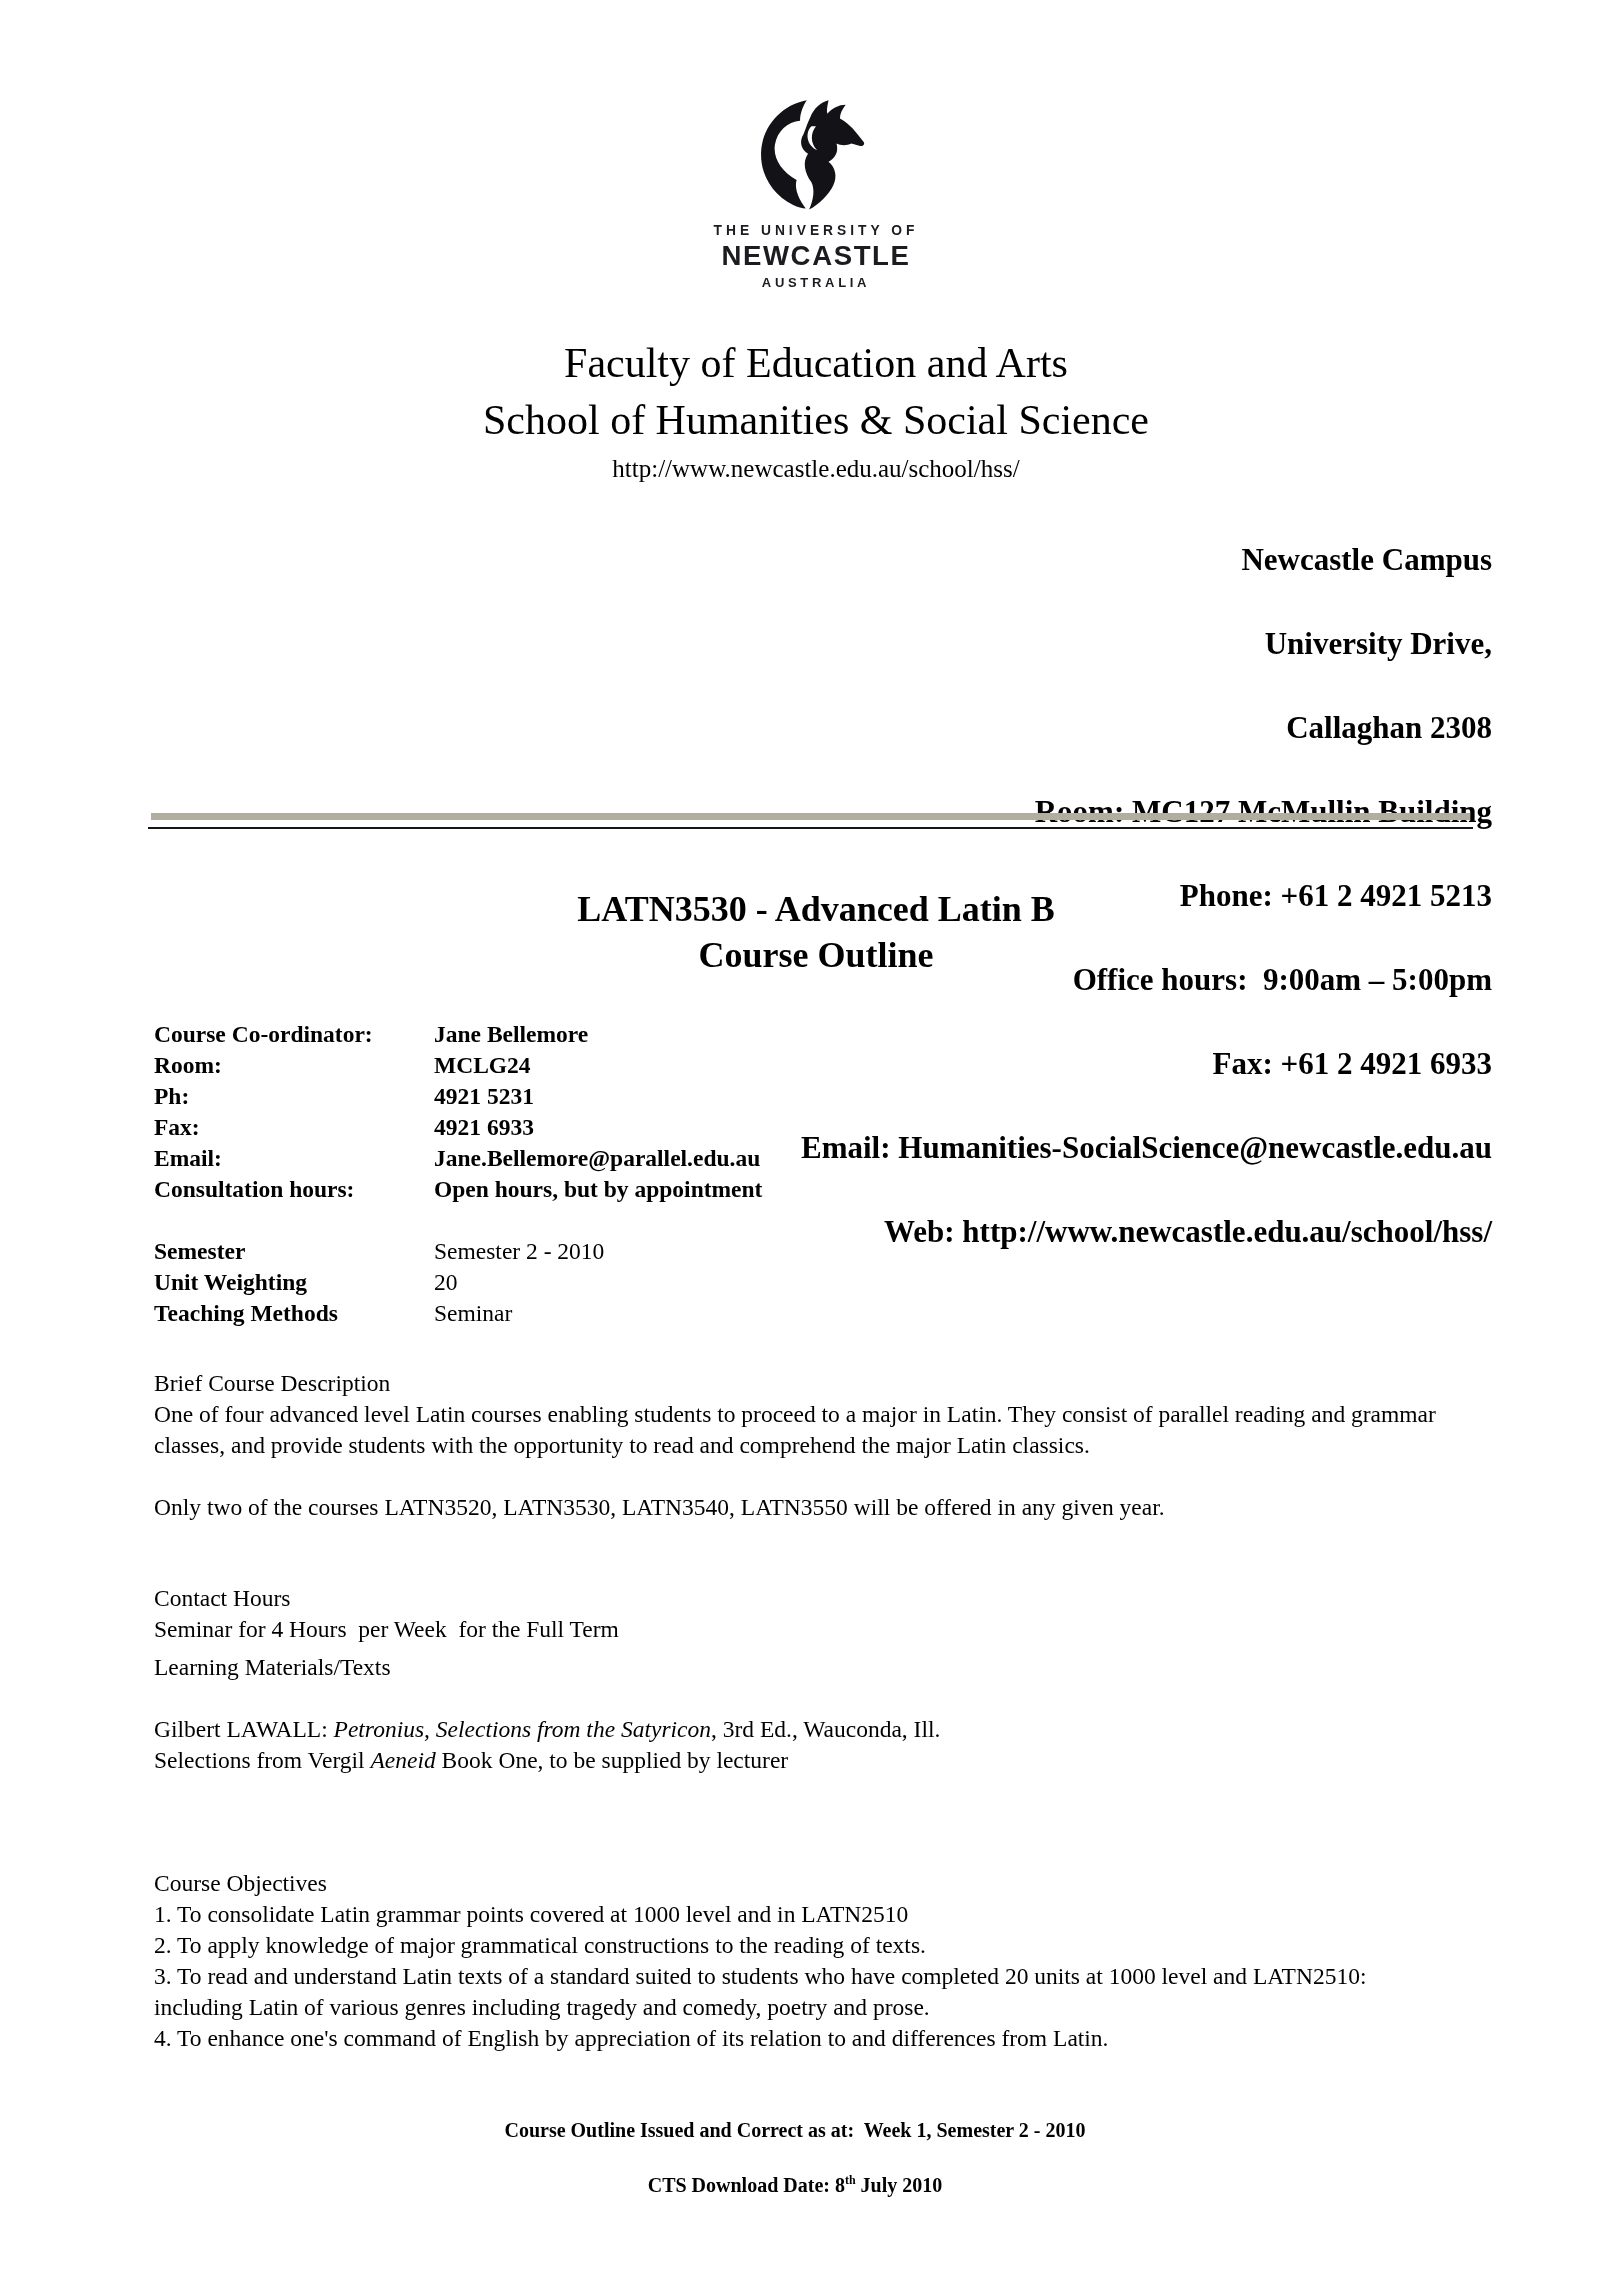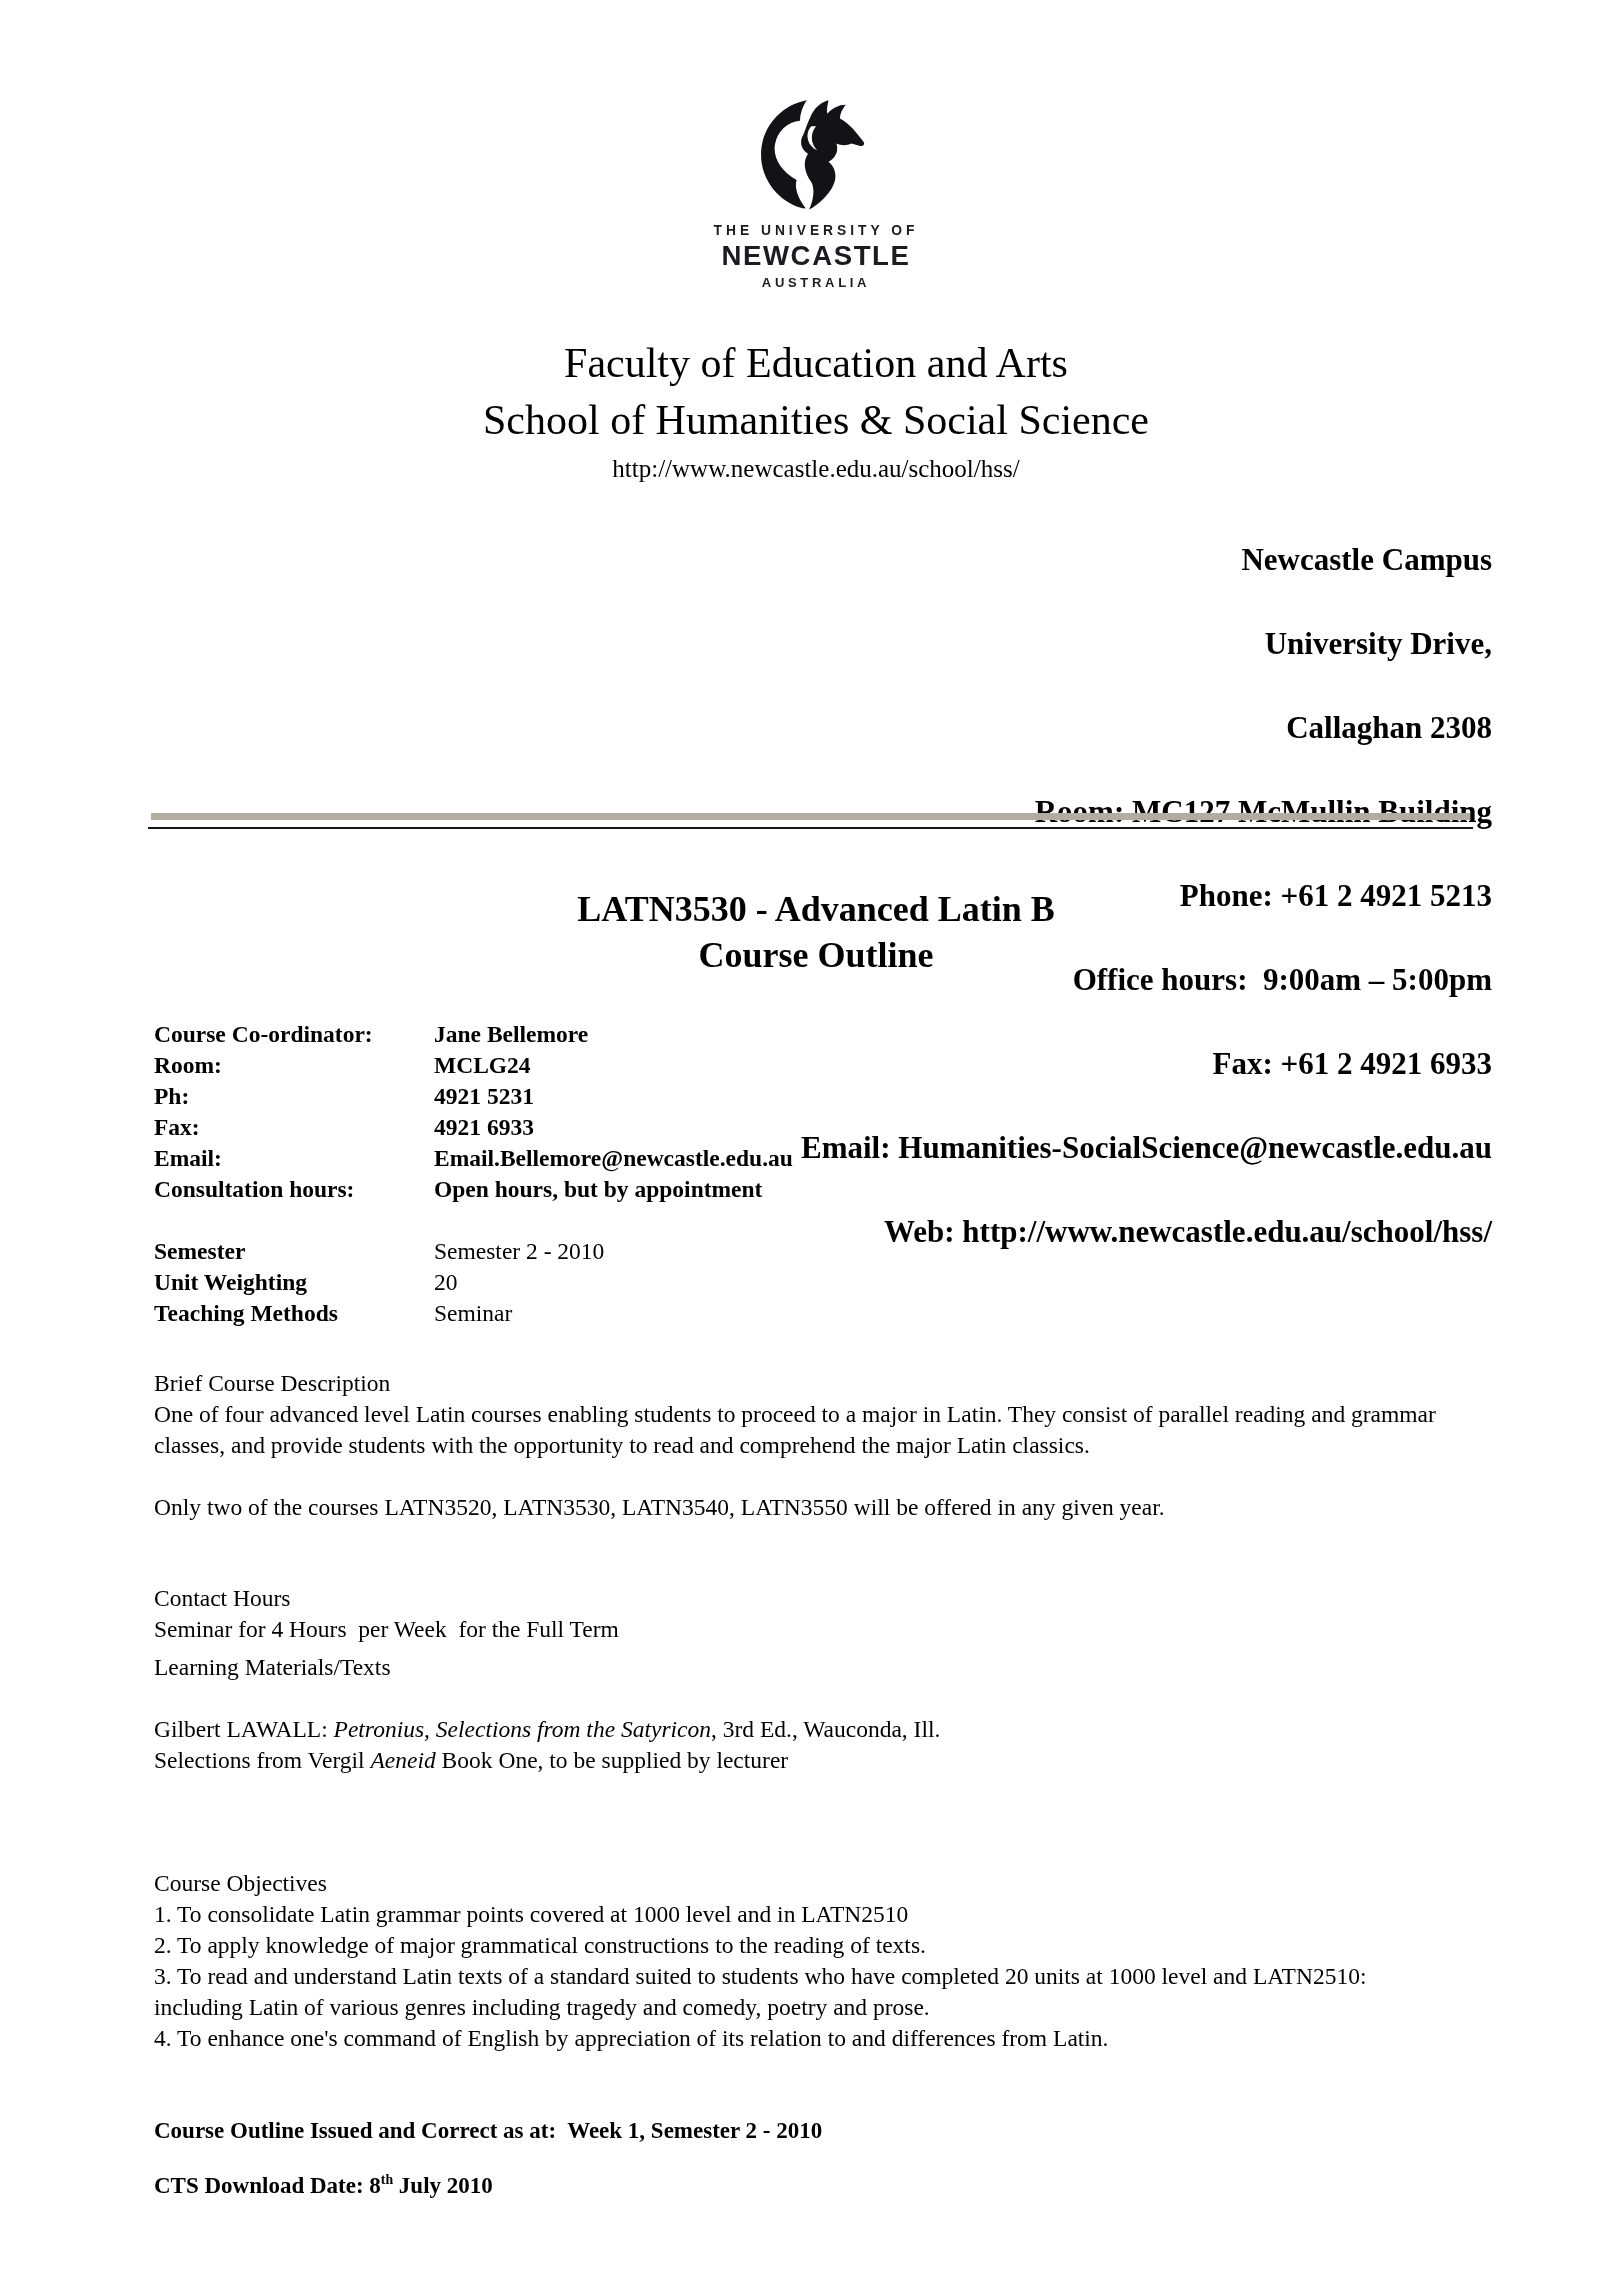--- a/index.html
+++ b/index.html
@@ -119,23 +119,24 @@
   .objectives-section { top: 1868px; }
   .prewrap { white-space: pre-wrap; }
   .italic { font-style: italic; }
 
   
   .footer-line {
     position: absolute;
     left: 154px;
     width: 1282px;
     font-weight: bold;
-    font-size: 23px;
+    font-size: 20px;
     line-height: 27.6px;
     white-space: pre-wrap;
+    text-align: center;
   }
   .footer-issued { top: 2117px; }
   .footer-cts { top: 2172px; }
   .footer-cts sup { font-size: 60%; line-height: 0; }
 </style>
 </head>
 <body>
 
 <div class="page">
 
@@ -194,21 +195,21 @@
     <div class="info-row">
       <div class="info-label">Ph:</div>
       <div class="info-value-bold">4921 5231</div>
     </div>
     <div class="info-row">
       <div class="info-label">Fax:</div>
       <div class="info-value-bold">4921 6933</div>
     </div>
     <div class="info-row">
       <div class="info-label">Email:</div>
-      <div class="info-value-bold">Email.Bellemore@newcastle.edu.au</div>
+      <div class="info-value-bold">Jane.Bellemore@parallel.edu.au</div>
     </div>
     <div class="info-row">
       <div class="info-label">Consultation hours:</div>
       <div class="info-value-bold">Open hours, but by appointment</div>
     </div>
   </div>
 
   <div class="info-table details-table">
     <div class="info-row">
       <div class="info-label">Semester</div>

